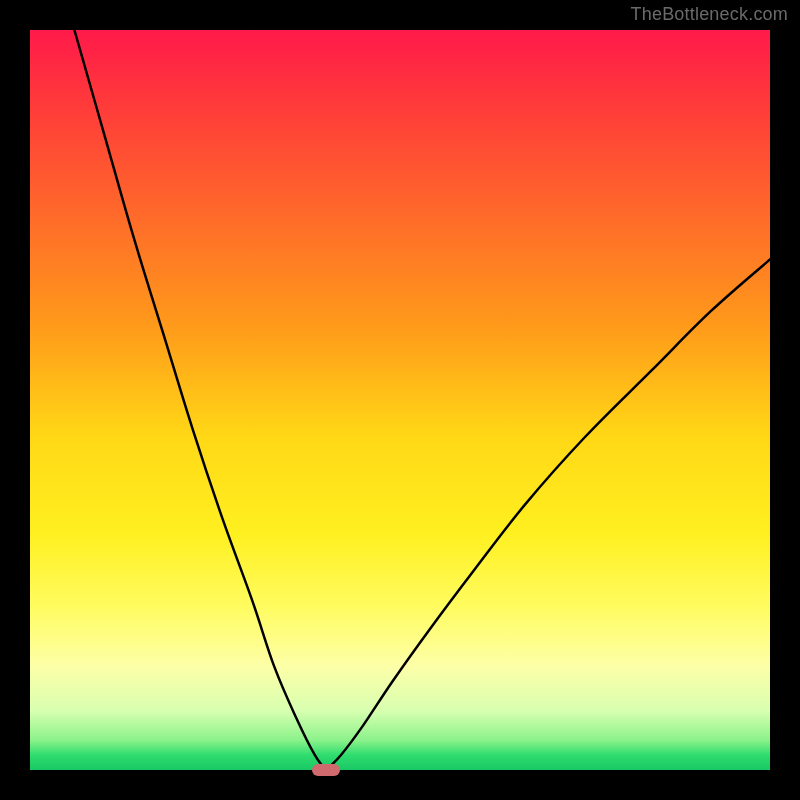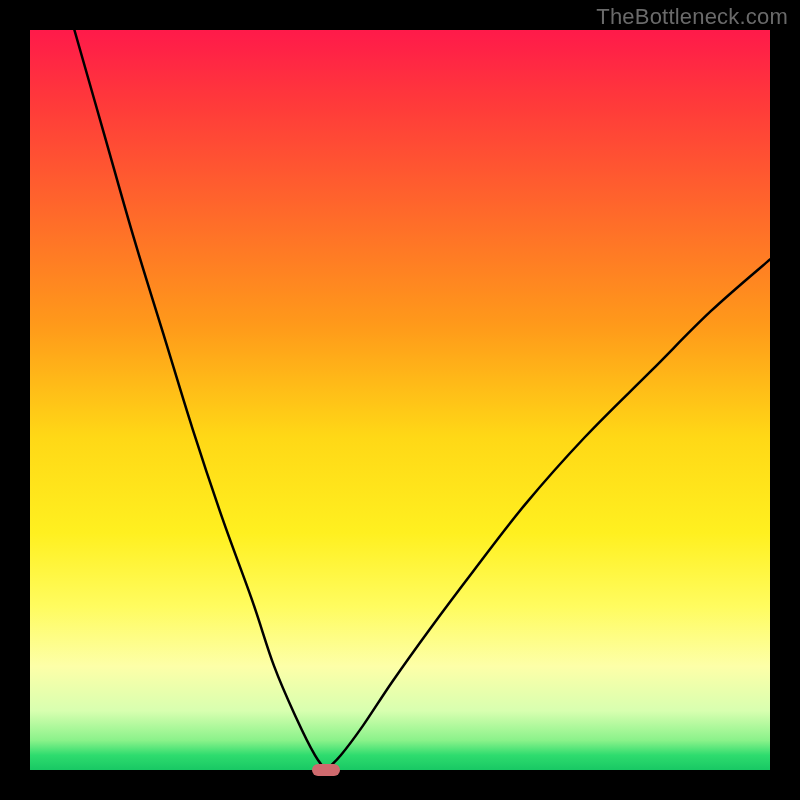--- a/index.html
+++ b/index.html
@@ -35,21 +35,21 @@
       #d8ffb0 92%,
       #8af28a 96%,
       #2edc6e 98%,
       #18c864 100%);
   }
   .watermark {
     position: absolute;
     top: 4px;
     right: 12px;
     color: #6a6a6a;
-    font-size: 22px;
+    font-size: 18px;
     letter-spacing: 0.2px;
   }
   svg.curve {
     position: absolute;
     left: 0;
     top: 0;
     width: 740px;
     height: 740px;
   }
   .marker {

